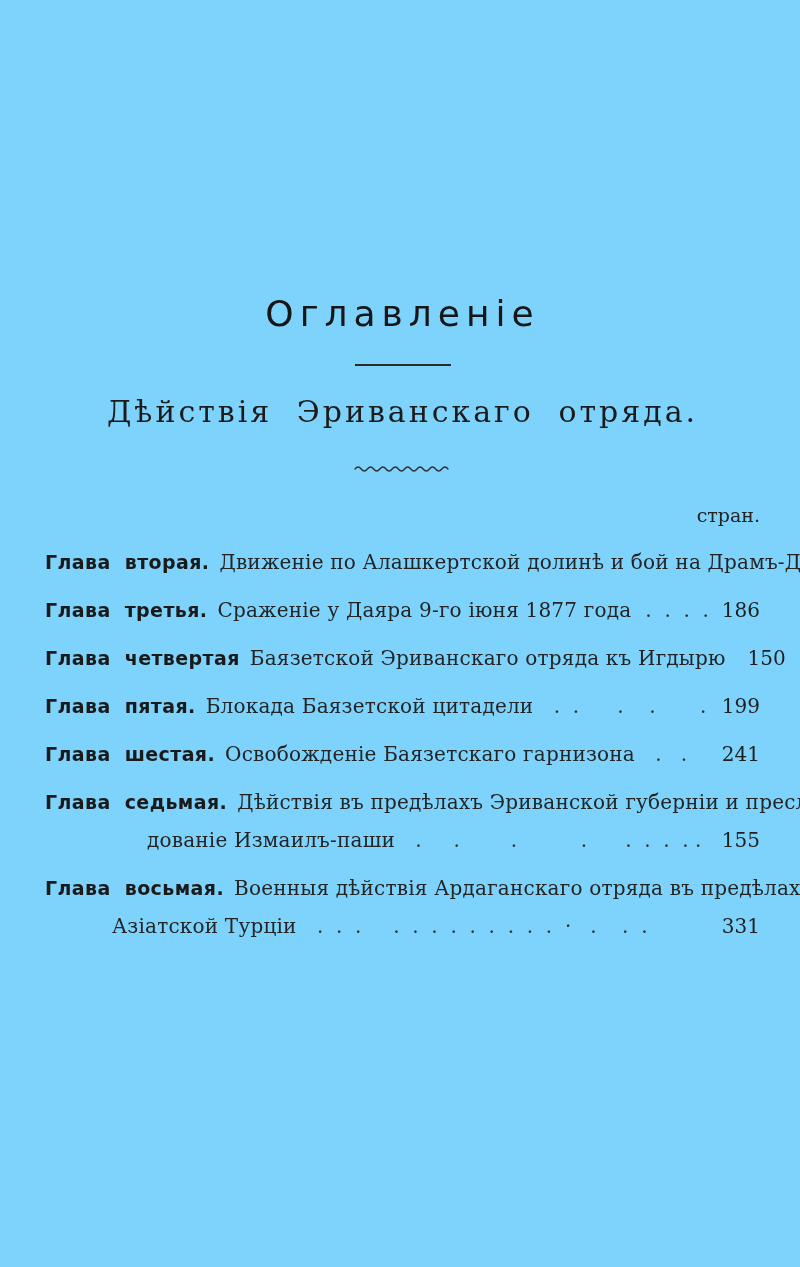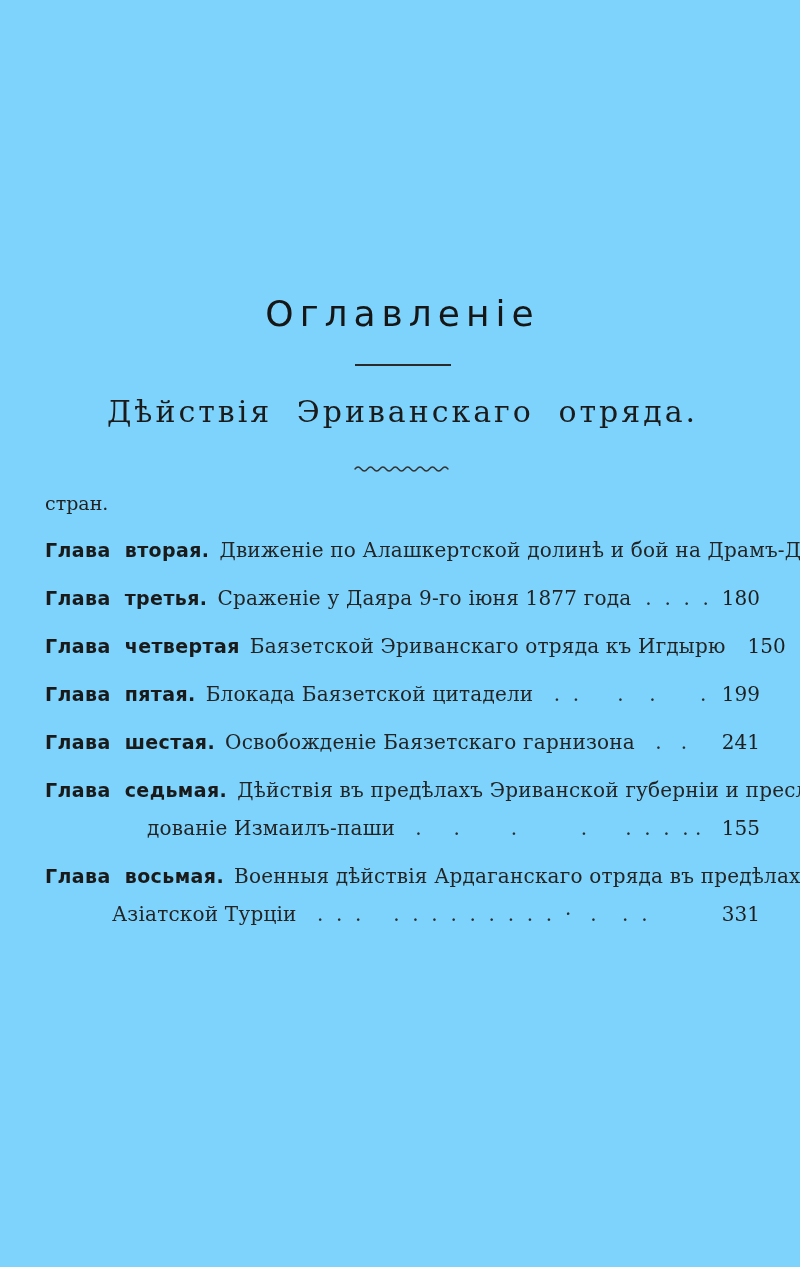--- a/index.html
+++ b/index.html
@@ -43,21 +43,22 @@
     word-spacing: 12px;
     line-height: 40px;
     color: #1b1b1b;
   }
   .squiggle-wrap {
     margin-top: 32px;
     text-align: center;
     line-height: 0;
   }
   .col-header {
-    margin-top: 18px;
+    margin-top: 30px;
+    text-align: right;
     font-size: 19px;
     line-height: 22px;
     color: #222;
   }
   .toc {
     margin-top: 9px;
   }
   .row {
     display: flex;
     align-items: baseline;
@@ -125,21 +126,21 @@
       <span class="chapter-label">Глава вторая.</span>
       <span class="chapter-text">Движеніе по Алашкертской долинѣ и бой на Драмъ-Дагѣ</span>
       <span class="leader"></span>
 
     </div>
 
     <div class="row">
       <span class="chapter-label">Глава третья.</span>
       <span class="chapter-text">Сраженіе у Даяра 9-го іюня 1877 года</span>
       <span class="leader">.  .  .  .      .   .</span>
-      <span class="page-num">180</span>
+      <span class="page-num">186</span>
     </div>
 
     <div class="row">
       <span class="chapter-label">Глава четвертая</span>
       <span class="chapter-text">Баязетской Эриванскаго отряда къ Игдырю</span>
       <span class="leader">  .   .</span>
       <span class="page-num">150</span>
     </div>
 
     <div class="row">

